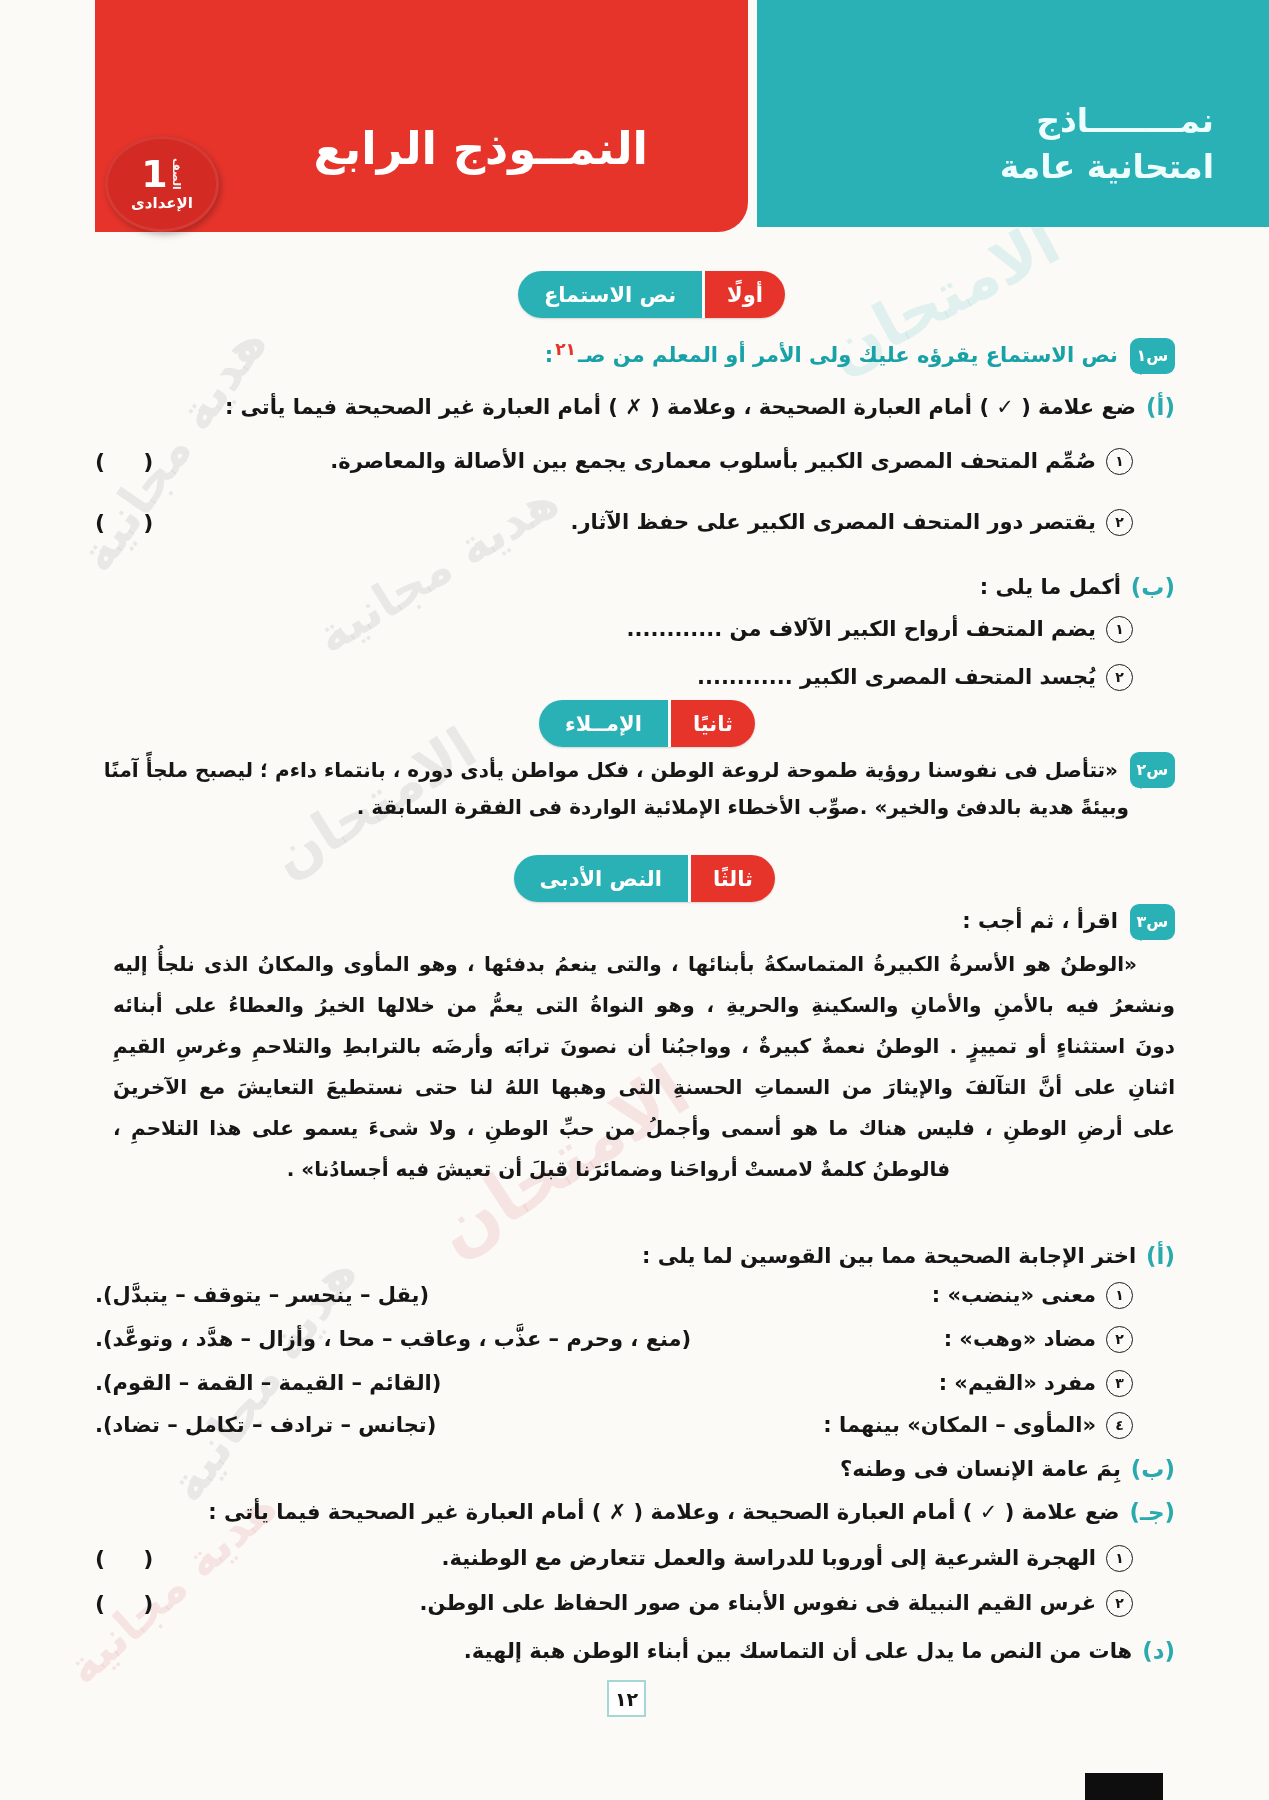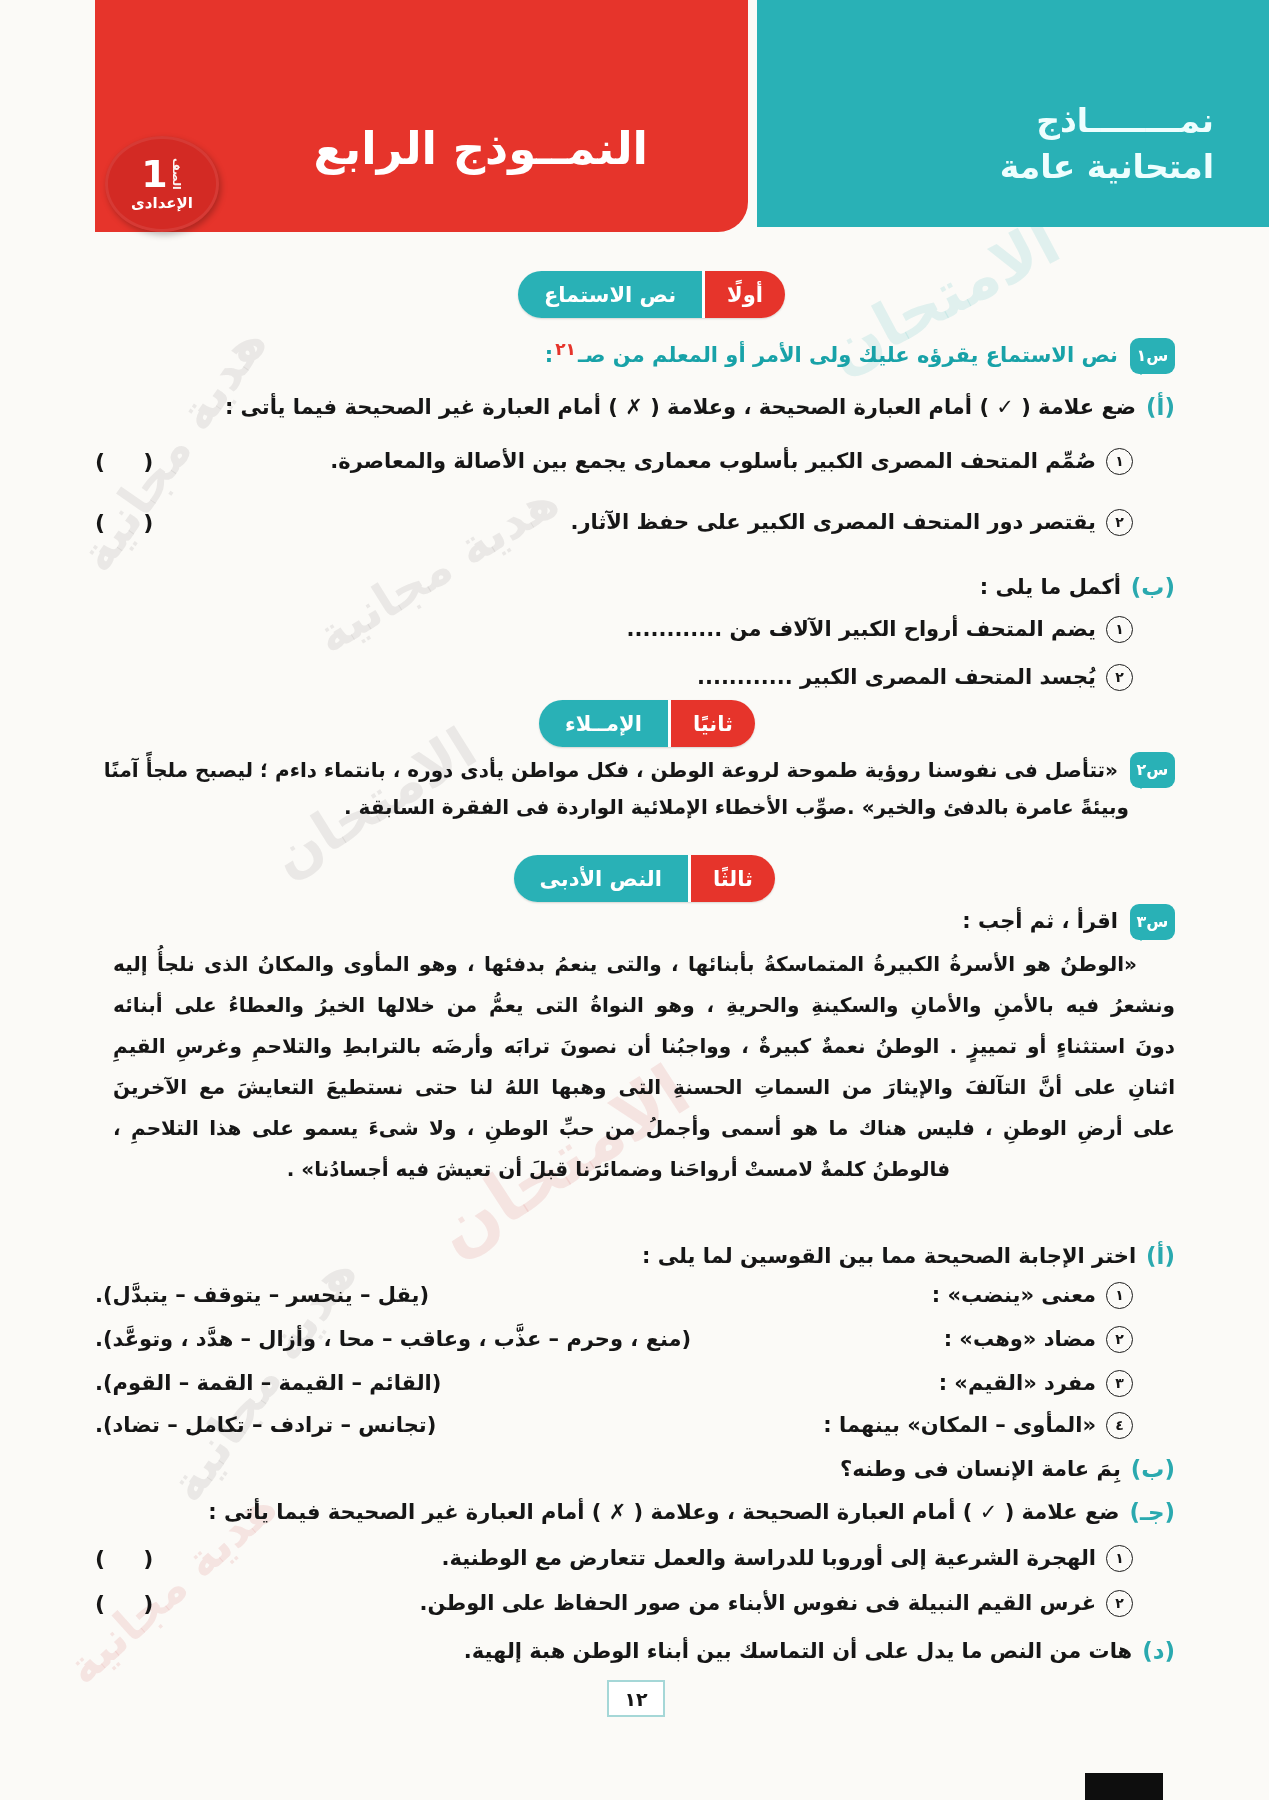--- a/index.html
+++ b/index.html
@@ -85,21 +85,21 @@
   
   .passage { position:absolute; left:18px; right:0; top:712px; }
   .passage-line {
     height:41px; line-height:41px; font-size:20px; font-weight:bold;
     white-space:nowrap; text-align:justify; text-align-last:justify; overflow:visible;
   }
   .passage-line.first { padding-right:38px; }
   .passage-line.last { text-align:right; text-align-last:right; padding-right:225px; }
   
   .page-num-box {
-    position:absolute; left:607px; top:1680px; width:58px; height:37px;
+    position:absolute; left:607px; top:1680px; width:39px; height:37px;
     background:#ffffff; border:2px solid #a5d7d7; display:flex; align-items:center;
     justify-content:center; font-size:19px; font-weight:bold; z-index:2;
   }
   .corner-mark { position:absolute; left:1085px; top:1773px; width:78px; height:27px;
                  background:#0e0e0e; z-index:2; }
 </style>
 </head>
 <body>
 
 <span class="wm wm-teal" style="top:260px; right:200px; font-size:62px; transform:rotate(-28deg);">الامتحان</span>
@@ -182,21 +182,21 @@
     <div class="pill-order">ثانيًا</div>
     <div class="pill-name">الإمــلاء</div>
   </div>
 
   <div class="row" style="top:520px; font-size:20px;">
     <span class="q-badge">س٢</span>
     <span>«تتأصل فى نفوسنا روؤية طموحة لروعة الوطن ، فكل مواطن يأدى دوره ، بانتماء داءم ؛ ليصبح ملجأً آمنًا</span>
   </div>
 
   <div class="row dict-line2" style="top:560px; font-size:20px;">
-    <span>وبيئةً عامرة بالدفئ والخير» . </span>
+    <span>وبيئةً هدية بالدفئ والخير» . </span>
     <span>صوِّب الأخطاء الإملائية الواردة فى الفقرة السابقة .</span>
   </div>
 
   <div class="pill" style="top:623px; right:400px;">
     <div class="pill-order">ثالثًا</div>
     <div class="pill-name">النص الأدبى</div>
   </div>
 
   <div class="row" style="top:672px;">
     <span class="q-badge">س٣</span>

